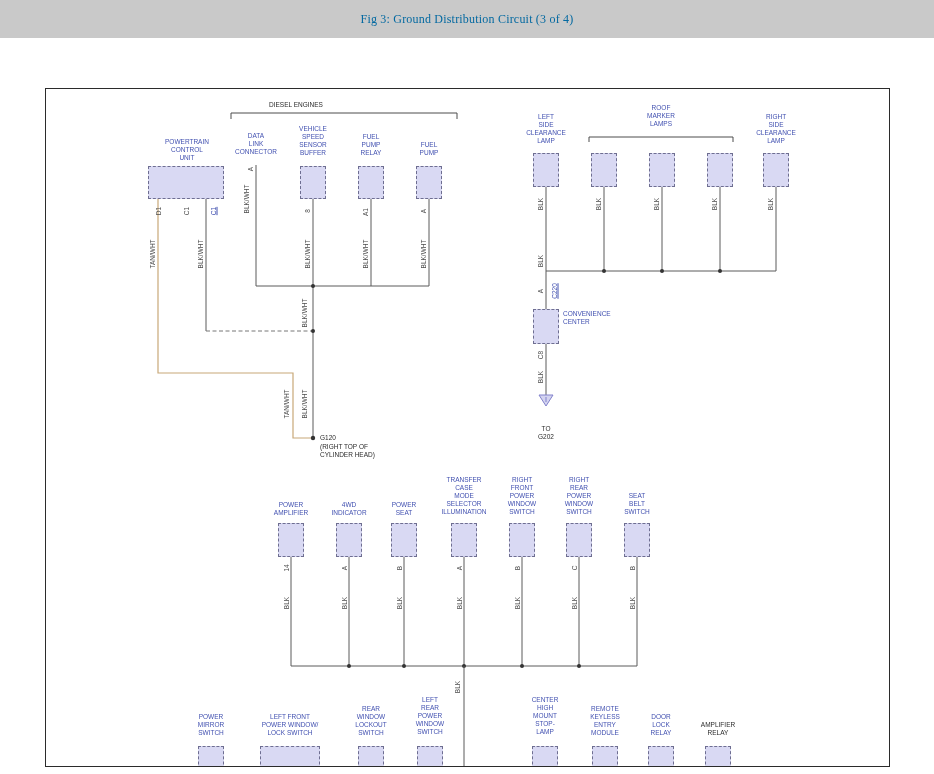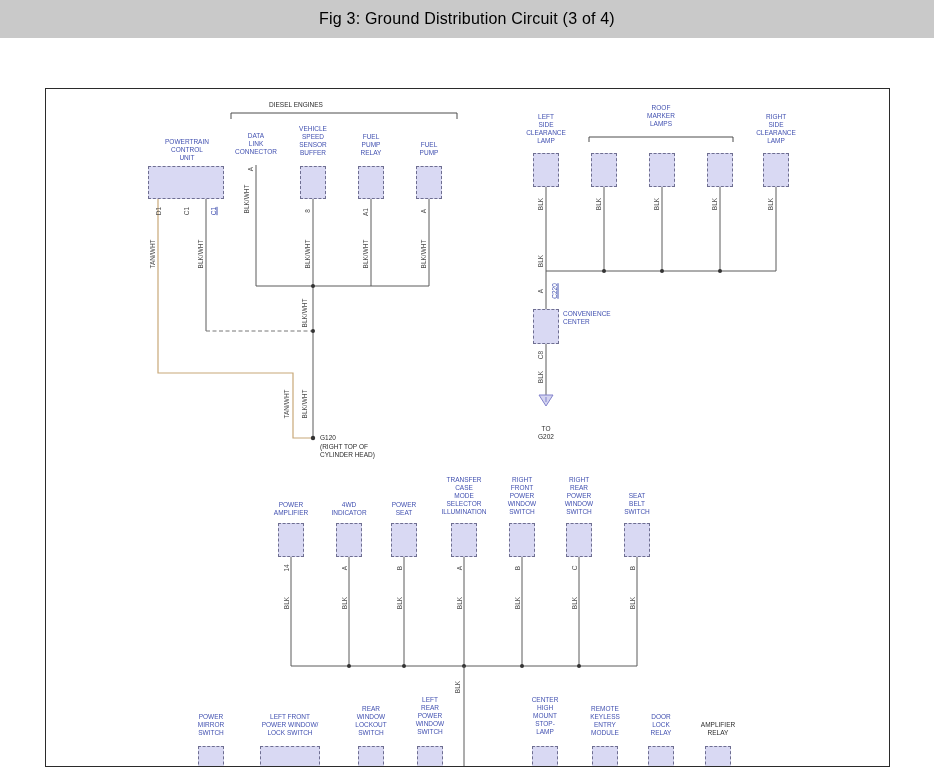--- a/index.html
+++ b/index.html
@@ -1,19 +1,19 @@
 <!DOCTYPE html>
 <html><head>
 <meta charset="utf-8">
 <style>
   *{box-sizing:border-box;margin:0;padding:0}
   html,body{width:934px;height:774px}
   body{position:relative;background:#ffffff;font-family:"Liberation Sans",sans-serif;overflow:hidden}
   .titlebar{position:absolute;left:0;top:0;width:934px;height:38px;background:#c9c9c9;display:flex;align-items:center;justify-content:center}
-  .titlebar h1{font-size:16px;font-weight:400;color:#000000;letter-spacing:.2px;font-family:Liberation Sans, sans-serif}
+  .titlebar h1{font-size:12px;font-weight:400;color:#0369a1;letter-spacing:.2px;font-family:Liberation Serif, serif}
   .diagram{position:absolute;left:45px;top:88px;width:845px;height:679px;border:1px solid #2b2b2b;background:#fff;overflow:hidden}
   .wires{position:absolute;left:0;top:0}
   .comp{position:absolute;background:#d9d9f3;border:1px dashed #6e6e91}
   .lbl{position:absolute;font-size:6.5px;line-height:8px;color:#4150b0;text-align:center;white-space:pre-line;letter-spacing:0}
   .lbl.black{color:#2b2b2b}
   .lbl.leftalign{text-align:left}
   .rot{position:absolute;font-size:6.5px;color:#4c4c4c;white-space:nowrap;transform:translate(-50%,-50%) rotate(-90deg)}
   .rot.blue{color:#4150b0}
   .link{text-decoration:underline;cursor:pointer}
 </style>

